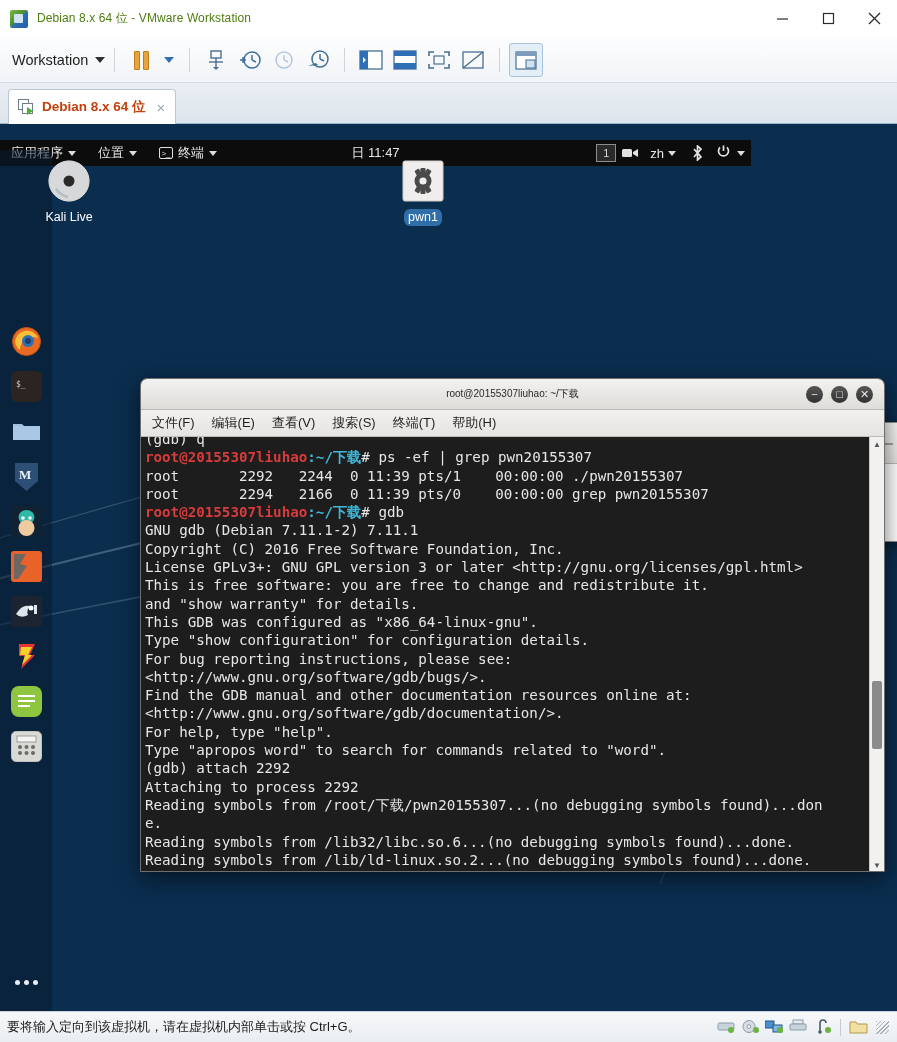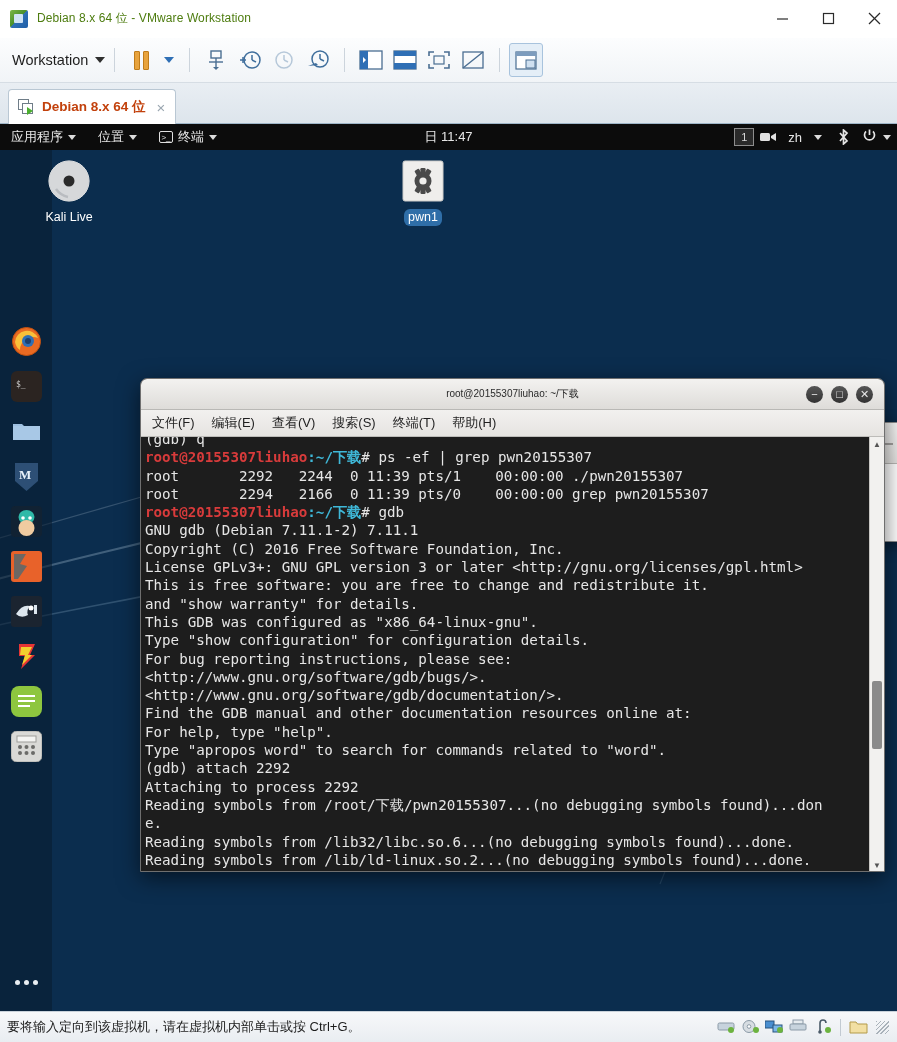--- a/index.html
+++ b/index.html
@@ -81,21 +81,21 @@
   .wallpaper {
     position:absolute; inset:0;
     background:
       radial-gradient(ellipse 700px 420px at 20% 62%, rgba(45,110,170,.55) 0%, rgba(10,46,80,0) 70%),
       linear-gradient(160deg,#12406b 0%, #0e3career 0%, #103a62 38%, #0a2742 75%, #071b2e 100%);
   }
   .wp-swirl { position:absolute; opacity:.55; }
 
   
   .kpanel {
-    position:absolute; left:0; top:0; width:897px; height:26px;
+    position:absolute; left:0; top:16px; width:751px; height:26px;
     background:#0c0c0c; color:#e6e6e6; font-size:13px;
     display:flex; align-items:center;justify-content:center;
   }
   .kp-item { display:flex; align-items:center; gap:5px; padding:0 11px; height:26px; }
   .kp-caret { width:0;height:0;border-left:4px solid transparent;border-right:4px solid transparent;border-top:5px solid #dcdcdc; }
   .kp-term-ico { width:14px;height:12px;border:1.4px solid #e0e0e0; border-radius:2px; font-size:8px; color:#e0e0e0; display:flex;align-items:center;justify-content:center; }
   .kp-center { position:absolute; left:0; right:0; display:flex; justify-content:center; gap:7px; pointer-events:none; }
   .kp-right { margin-left:auto; display:flex; align-items:center; gap:2px; padding-right:6px; }
   .kp-ws { width:20px;height:18px; border:1px solid #8d8d8d; background:#2a2a2a; color:#d8d8d8;
     font-size:11px; display:flex;align-items:center;justify-content:center; }
@@ -355,21 +355,21 @@
         <span>日 11:47</span>
       </div>
       <div class="kp-right">
         <span class="kp-ws">1</span>
         <span style="width:24px;display:flex;align-items:center;justify-content:center">
           <svg width="17" height="12" viewBox="0 0 17 12">
               <rect x="0" y="2" width="10" height="8" rx="1.5" fill="#e2e2e2"></rect>
               <path d="M11 5 l5 -3 v8 l-5 -3 z" fill="#e2e2e2"></path>
             </svg>
         </span>
-        <span style="display:flex;align-items:center;gap:12px;padding:0 6px">
+        <span style="display:flex;align-items:center;gap:4px;padding:0 6px">
           <span>zh</span>
           <span class="kp-caret"></span>
         </span>
         <span style="width:26px;display:flex;align-items:center;justify-content:center">
           <svg width="15" height="16" viewBox="0 0 15 16">
               <path d="M4 4 l7 8 l-3.5 3 V1 l3.5 3 l-7 8" fill="none" stroke="#e4e4e4" stroke-width="1.7"></path>
             </svg>
         </span>
         <span style="display:flex;align-items:center;gap:6px;padding-left:4px">
           <span>
@@ -619,22 +619,22 @@
             <div class="tline"><span class="p">root@20155307liuhao</span><span class="c">:~/下载</span><span class="w"># gdb</span></div>
             <div class="tline">GNU gdb (Debian 7.11.1-2) 7.11.1</div>
             <div class="tline">Copyright (C) 2016 Free Software Foundation, Inc.</div>
             <div class="tline">License GPLv3+: GNU GPL version 3 or later &lt;http://gnu.org/licenses/gpl.html&gt;</div>
             <div class="tline">This is free software: you are free to change and redistribute it.</div>
             <div class="tline">and "show warranty" for details.</div>
             <div class="tline">This GDB was configured as "x86_64-linux-gnu".</div>
             <div class="tline">Type "show configuration" for configuration details.</div>
             <div class="tline">For bug reporting instructions, please see:</div>
             <div class="tline">&lt;http://www.gnu.org/software/gdb/bugs/&gt;.</div>
+            <div class="tline">Find the GDB manual and other documentation resources online at:</div>
             <div class="tline">&lt;http://www.gnu.org/software/gdb/documentation/&gt;.</div>
-            <div class="tline">Find the GDB manual and other documentation resources online at:</div>
             <div class="tline">For help, type "help".</div>
             <div class="tline">Type "apropos word" to search for commands related to "word".</div>
             <div class="tline">(gdb) attach 2292</div>
             <div class="tline">Attaching to process 2292</div>
             <div class="tline">Reading symbols from /root/下载/pwn20155307...(no debugging symbols found)...don</div>
             <div class="tline">e.</div>
             <div class="tline">Reading symbols from /lib32/libc.so.6...(no debugging symbols found)...done.</div>
             <div class="tline">Reading symbols from /lib/ld-linux.so.2...(no debugging symbols found)...done.</div>
           </div>
         <div class="tscroll">

